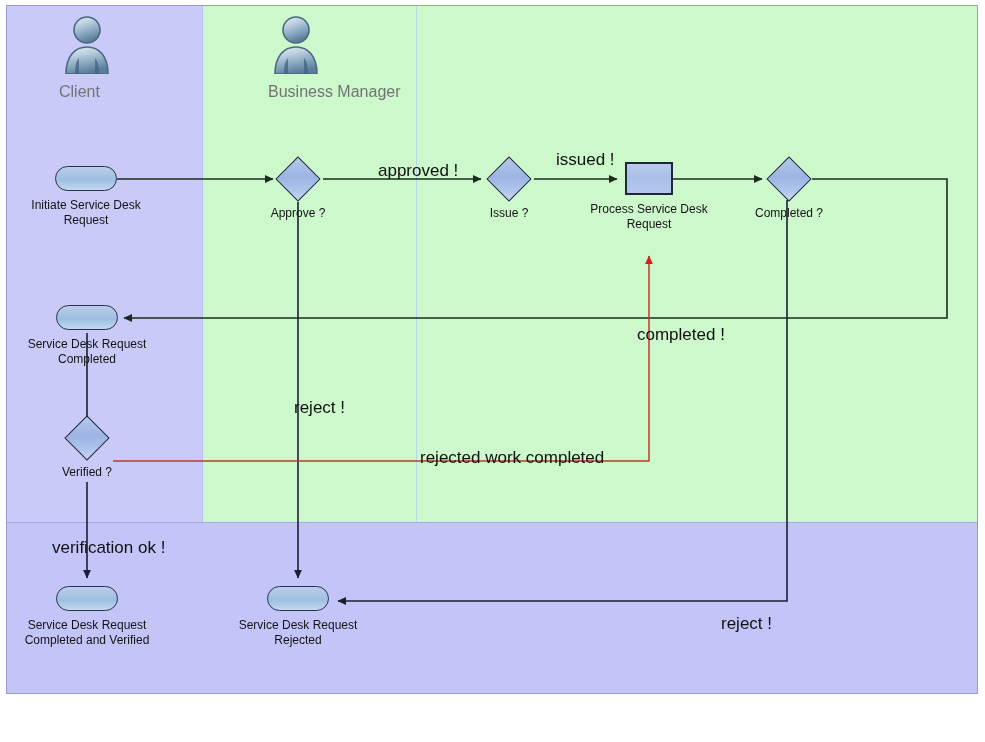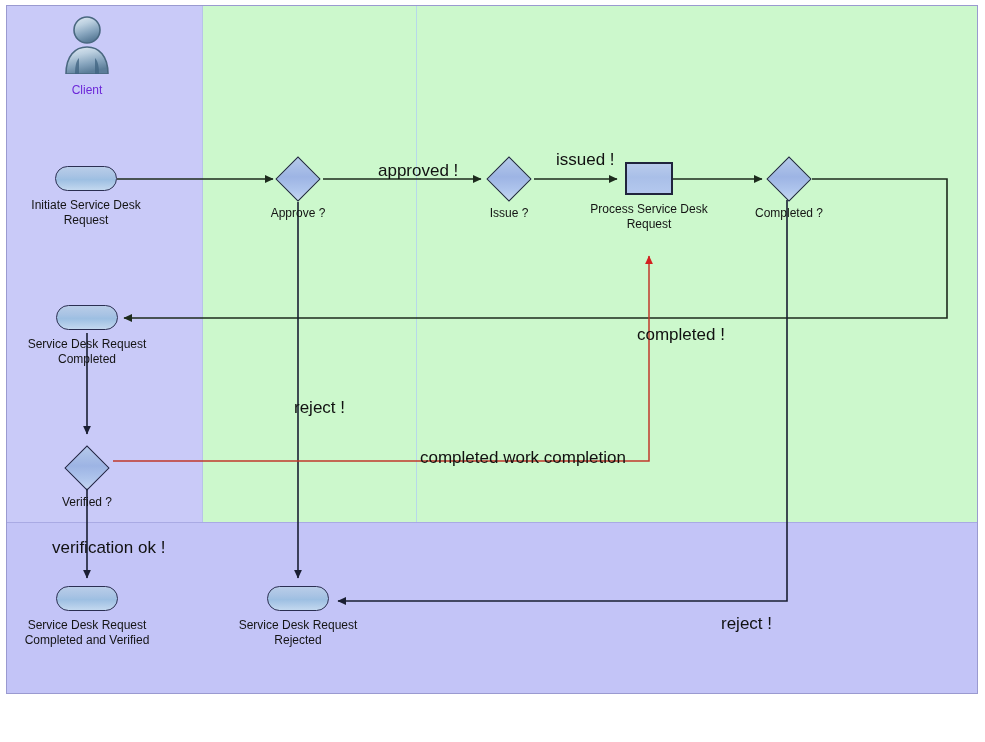--- a/index.html
+++ b/index.html
@@ -43,24 +43,24 @@
   }
 
   
   .actor {
     position: absolute;
     width: 56px;
     text-align: center;
   }
   .actor-label {
     margin-top: 5px;
-    font-size: 12px;
-    color: #6d28d9;
+    font-size: 16px;
+    color: #737373;
     white-space: nowrap;
-    text-align: center;
+    text-align: left;
   }
 
   
   .node { position: absolute; }
   .node-label {
     position: absolute;
     font-size: 12px;
     color: #141414;
     text-align: center;
     line-height: 15px;
@@ -199,20 +199,29 @@
         </linearGradient>
       </defs>
       <circle cx="28" cy="18" r="13" fill="url(#pg1)" stroke="#4a6880" stroke-width="1.6"></circle>
       <path d="M7,62 C7,44 16,35 28,35 C40,35 49,44 49,62 Z" fill="url(#pg1)" stroke="#4a6880" stroke-width="1.6"></path>
       <path d="M20,46 C20,54 20,58 20,62 L16,62 C16,55 17,49 20,46 Z" fill="#3f6380" opacity="0.75"></path>
       <path d="M36,46 C36,54 36,58 36,62 L40,62 C40,55 39,49 36,46 Z" fill="#3f6380" opacity="0.75"></path>
     </svg>
     <div class="actor-label">Client</div>
   </div>
 
+  <div class="actor" style="left:268px; top:12px;">
+    <svg width="56" height="62" viewBox="0 0 56 62">
+      <circle cx="28" cy="18" r="13" fill="url(#pg1)" stroke="#4a6880" stroke-width="1.6"></circle>
+      <path d="M7,62 C7,44 16,35 28,35 C40,35 49,44 49,62 Z" fill="url(#pg1)" stroke="#4a6880" stroke-width="1.6"></path>
+      <path d="M20,46 C20,54 20,58 20,62 L16,62 C16,55 17,49 20,46 Z" fill="#3f6380" opacity="0.75"></path>
+      <path d="M36,46 C36,54 36,58 36,62 L40,62 C40,55 39,49 36,46 Z" fill="#3f6380" opacity="0.75"></path>
+    </svg>
+    <div class="actor-label">Business Manager</div>
+  </div>
 
 
   <div class="node" style="left:55px; top:166px;">
     <div class="stadium"></div>
     <div class="node-label" style="top:32px;">Initiate Service Desk
 Request</div>
   </div>
 
   <div class="node diamond-wrap" style="left:275px; top:156px;">
     <div class="diamond"></div>
@@ -234,37 +243,37 @@
     <div class="diamond"></div>
     <div class="node-label" style="top:50px;">Completed ?</div>
   </div>
 
   <div class="node" style="left:56px; top:305px;">
     <div class="stadium"></div>
     <div class="node-label" style="top:32px;">Service Desk Request
 Completed</div>
   </div>
 
-  <div class="node diamond-wrap" style="left:64px; top:445px;">
+  <div class="node diamond-wrap" style="left:64px; top:415px;">
     <div class="diamond"></div>
     <div class="node-label" style="top:50px;">Verified ?</div>
   </div>
 
   <div class="node" style="left:56px; top:586px;">
     <div class="stadium"></div>
     <div class="node-label" style="top:32px;">Service Desk Request
 Completed and Verified</div>
   </div>
 
   <div class="node" style="left:267px; top:586px;">
     <div class="stadium"></div>
     <div class="node-label" style="top:32px;">Service Desk Request
 Rejected</div>
   </div>
 
   <div class="edge-label" style="left:378px; top:161px;">approved !</div>
   <div class="edge-label" style="left:556px; top:150px;">issued !</div>
   <div class="edge-label" style="left:637px; top:325px;">completed !</div>
   <div class="edge-label" style="left:294px; top:398px;">reject !</div>
-  <div class="edge-label" style="left:420px; top:448px;">completed work completion</div>
+  <div class="edge-label" style="left:420px; top:448px;">rejected work completed</div>
   <div class="edge-label" style="left:52px; top:538px;">verification ok !</div>
   <div class="edge-label" style="left:721px; top:614px;">reject !</div>
 </div>
 
 </body></html>

